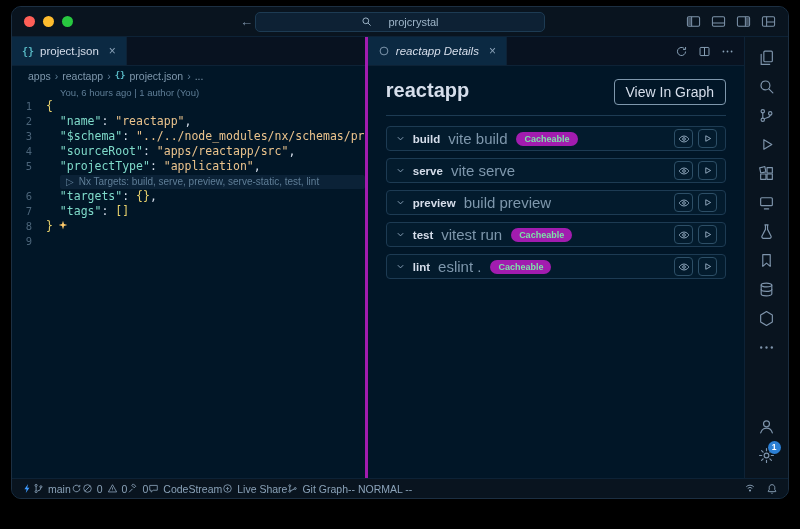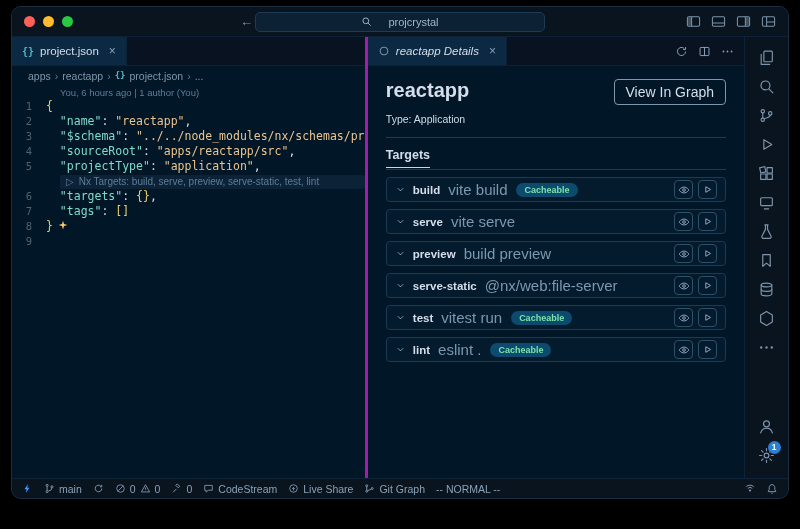--- a/index.html
+++ b/index.html
@@ -80,41 +80,41 @@
   .targets-h { font-size:12.5px; font-weight:700; padding-bottom:7px;
                border-bottom:1px solid #1d3b53; }
   .targets-h span { border-bottom:1px solid #c8d8e8; padding-bottom:5px; }
   .target-row { display:flex; align-items:center; height:25px;
                 border:1px solid #1d3b53; border-radius:4px; margin-top:7px;
                 padding:0 8px; background:#031b2d; }
   .target-row .chev { color:#8aa2b8; }
   .target-row .tname { font-size:11.5px; font-weight:700; margin:0 8px 0 7px; }
   .target-row .tcmd { font-size:15px; color:#7e97ac; }
   .badge { margin-left:9px; font-size:9px; font-weight:700; color:#7ee3a8;
-           background:#0c4a6e; border-radius:8px; padding:2px 8px; }
+           background:#a21caf; border-radius:8px; padding:2px 8px; }
   .row-actions { margin-left:auto; display:flex; gap:5px; }
   .icon-btn { width:19px; height:19px; border:1px solid #2d4f67; border-radius:4px;
               display:flex; align-items:center; justify-content:center; color:#a8bfd4;
               background:transparent; }
 
   
   .activitybar { width:44px; flex:0 0 auto; background:#09141f;
                  border-left:1px solid #0d2236; display:flex; flex-direction:column;
                  align-items:center; padding:6px 0 8px; }
   .act-icon { width:44px; height:29px; display:flex; align-items:center;
               justify-content:center; color:#7e94ab; position:relative; }
   .act-spacer { margin-top:auto; }
   .badge-dot { position:absolute; top:0; right:8px; width:13px; height:13px;
                background:#2b7fd4; color:#fff; border-radius:50%; font-size:8.5px;
                line-height:13px; text-align:center; font-weight:700; }
 
   
   .statusbar { height:20px; flex:0 0 auto; background:#09141f;
                border-top:1px solid #0d2236; display:flex; align-items:center;
-               padding:0 10px; gap:11px; font-size:10.5px; color:#8aa2b8; }
+               padding:0 10px; font-size:10.5px; color:#8aa2b8; }
   .sb-item { display:flex; align-items:center; gap:4px; }
   .sb-item .blue { color:#3d9aff; }
   .sb-right { margin-left:auto; display:flex; gap:10px; align-items:center; }
 </style>
 </head>
 <body>
 
 <div class="window">
 
   <div class="titlebar">
@@ -279,24 +279,22 @@
               </span>
           </div>
         </div>
 
         <div class="details">
           <div class="details-header">
             <div class="details-title">reactapp</div>
             <button class="vig-btn">View In Graph</button>
           </div>
           <div class="meta">
-            <div><span>Type:</span> <span>Application</span></div>
           </div>
           <div class="divider"></div>
-          <div class="targets-h"><span>Targets</span></div>
           <div id="targets">
               <div class="target-row">
                 <span class="chev">
                   <svg width="11" height="11" viewBox="0 0 16 16" fill="none" stroke="currentColor" stroke-width="1.4" stroke-linecap="round" stroke-linejoin="round">
                     <path d="M4.5 6.5L8 10l3.5-3.5"></path>
                   </svg>
                 </span>
                 <span class="tname">build</span>
                 <span class="tcmd">vite build</span>
                 <span class="badge">Cacheable</span>
@@ -357,65 +355,43 @@
                     </svg>
                   </button>
                 </span>
               </div>
               <div class="target-row">
                 <span class="chev">
                   <svg width="11" height="11" viewBox="0 0 16 16" fill="none" stroke="currentColor" stroke-width="1.4" stroke-linecap="round" stroke-linejoin="round">
                     <path d="M4.5 6.5L8 10l3.5-3.5"></path>
                   </svg>
                 </span>
-                <span class="tname">serve-static</span>
-                <span class="tcmd">@nx/web:file-server</span>
+                <span class="tname">test</span>
+                <span class="tcmd">vitest run</span>
+                <span class="badge">Cacheable</span>
                 <span class="row-actions">
                   <button class="icon-btn">
                     <svg width="12" height="12" viewBox="0 0 16 16" fill="none" stroke="currentColor" stroke-width="1.1">
                       <path d="M1.5 8s2.5-4 6.5-4 6.5 4 6.5 4-2.5 4-6.5 4S1.5 8 1.5 8z"></path>
                       <circle cx="8" cy="8" r="1.8"></circle>
                     </svg>
                   </button>
                   <button class="icon-btn">
                     <svg width="11" height="11" viewBox="0 0 16 16" fill="none" stroke="currentColor" stroke-width="1.2" stroke-linejoin="round">
                       <path d="M5.5 4v8l7-4z"></path>
                     </svg>
                   </button>
                 </span>
               </div>
               <div class="target-row">
                 <span class="chev">
                   <svg width="11" height="11" viewBox="0 0 16 16" fill="none" stroke="currentColor" stroke-width="1.4" stroke-linecap="round" stroke-linejoin="round">
                     <path d="M4.5 6.5L8 10l3.5-3.5"></path>
                   </svg>
                 </span>
-                <span class="tname">test</span>
-                <span class="tcmd">vitest run</span>
-                <span class="badge">Cacheable</span>
-                <span class="row-actions">
-                  <button class="icon-btn">
-                    <svg width="12" height="12" viewBox="0 0 16 16" fill="none" stroke="currentColor" stroke-width="1.1">
-                      <path d="M1.5 8s2.5-4 6.5-4 6.5 4 6.5 4-2.5 4-6.5 4S1.5 8 1.5 8z"></path>
-                      <circle cx="8" cy="8" r="1.8"></circle>
-                    </svg>
-                  </button>
-                  <button class="icon-btn">
-                    <svg width="11" height="11" viewBox="0 0 16 16" fill="none" stroke="currentColor" stroke-width="1.2" stroke-linejoin="round">
-                      <path d="M5.5 4v8l7-4z"></path>
-                    </svg>
-                  </button>
-                </span>
-              </div>
-              <div class="target-row">
-                <span class="chev">
-                  <svg width="11" height="11" viewBox="0 0 16 16" fill="none" stroke="currentColor" stroke-width="1.4" stroke-linecap="round" stroke-linejoin="round">
-                    <path d="M4.5 6.5L8 10l3.5-3.5"></path>
-                  </svg>
-                </span>
                 <span class="tname">lint</span>
                 <span class="tcmd">eslint .</span>
                 <span class="badge">Cacheable</span>
                 <span class="row-actions">
                   <button class="icon-btn">
                     <svg width="12" height="12" viewBox="0 0 16 16" fill="none" stroke="currentColor" stroke-width="1.1">
                       <path d="M1.5 8s2.5-4 6.5-4 6.5 4 6.5 4-2.5 4-6.5 4S1.5 8 1.5 8z"></path>
                       <circle cx="8" cy="8" r="1.8"></circle>
                     </svg>
                   </button>

